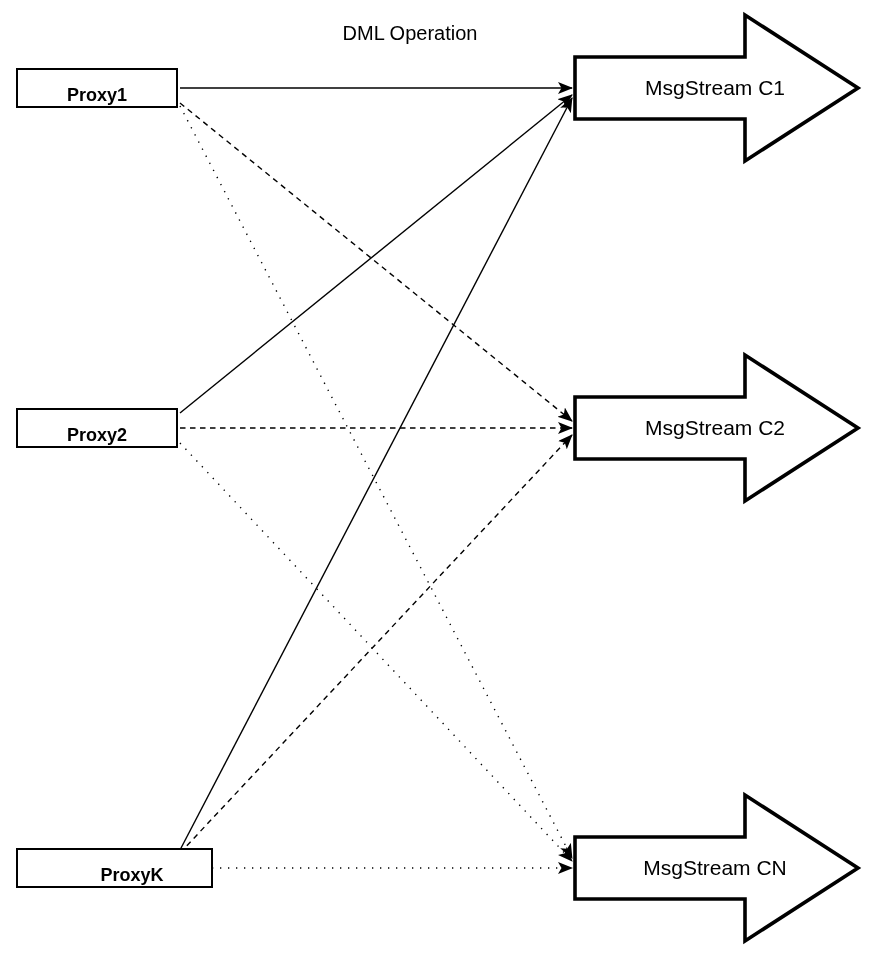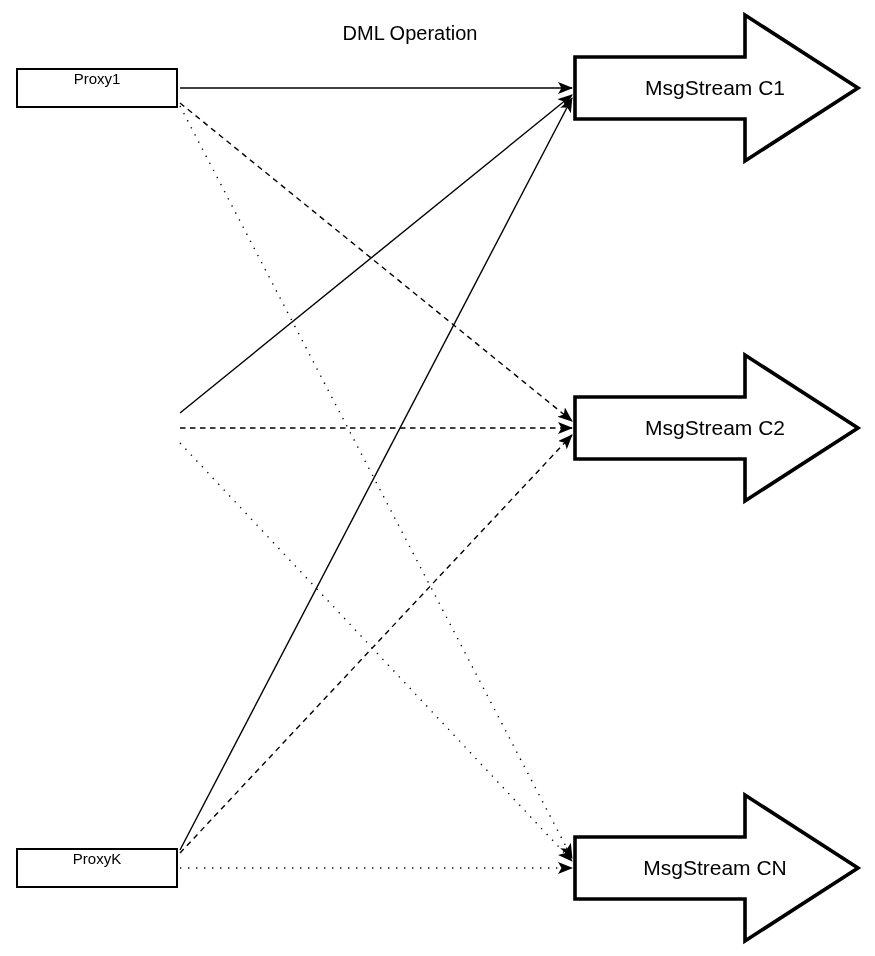--- a/index.html
+++ b/index.html
@@ -38,28 +38,29 @@
     color: #000000;
   }
   .proxy-box {
     position: absolute;
     left: 16px;
     width: 158px;
     height: 36px;
     border: 2px solid #000000;
     background: #ffffff;
     display: flex;
-    align-items: flex-start;
+    align-items: flex-end;
     justify-content: center;
-    font-size: 15px;
+    font-size: 18px;
     color: #000000;
+    font-weight: bold;
   }
   .proxy-0 { top: 68px; }
   .proxy-1 { top: 408px; }
-  .proxy-2 { top: 848px; }
+  .proxy-2 { top: 848px; padding-left: 35px; }
   .stream-svg {
     position: absolute;
     left: 571px;
     width: 292px;
     height: 154px;
   }
   .stream-0 { top: 11px; }
   .stream-1 { top: 351px; }
   .stream-2 { top: 791px; }
   .stream-label {
@@ -92,20 +93,23 @@
       </g>
   </svg>
 
   <div class="diagram-title">
     <div>DML Operation</div>
   </div>
 
   <div class="proxy-box proxy-0">
     <span>Proxy1</span>
   </div>
+  <div class="proxy-box proxy-1">
+    <span>Proxy2</span>
+  </div>
   <div class="proxy-box proxy-2">
     <span>ProxyK</span>
   </div>
 
   <svg class="stream-svg stream-0" viewBox="0 0 292 154">
     <polygon points="4,46 174,46 174,4 287,77 174,150 174,108 4,108" fill="#ffffff" stroke="#000000" stroke-width="3.6"></polygon>
     <text class="stream-label" x="144" y="84" text-anchor="middle">MsgStream C1</text>
   </svg>
 
   <svg class="stream-svg stream-1" viewBox="0 0 292 154">

